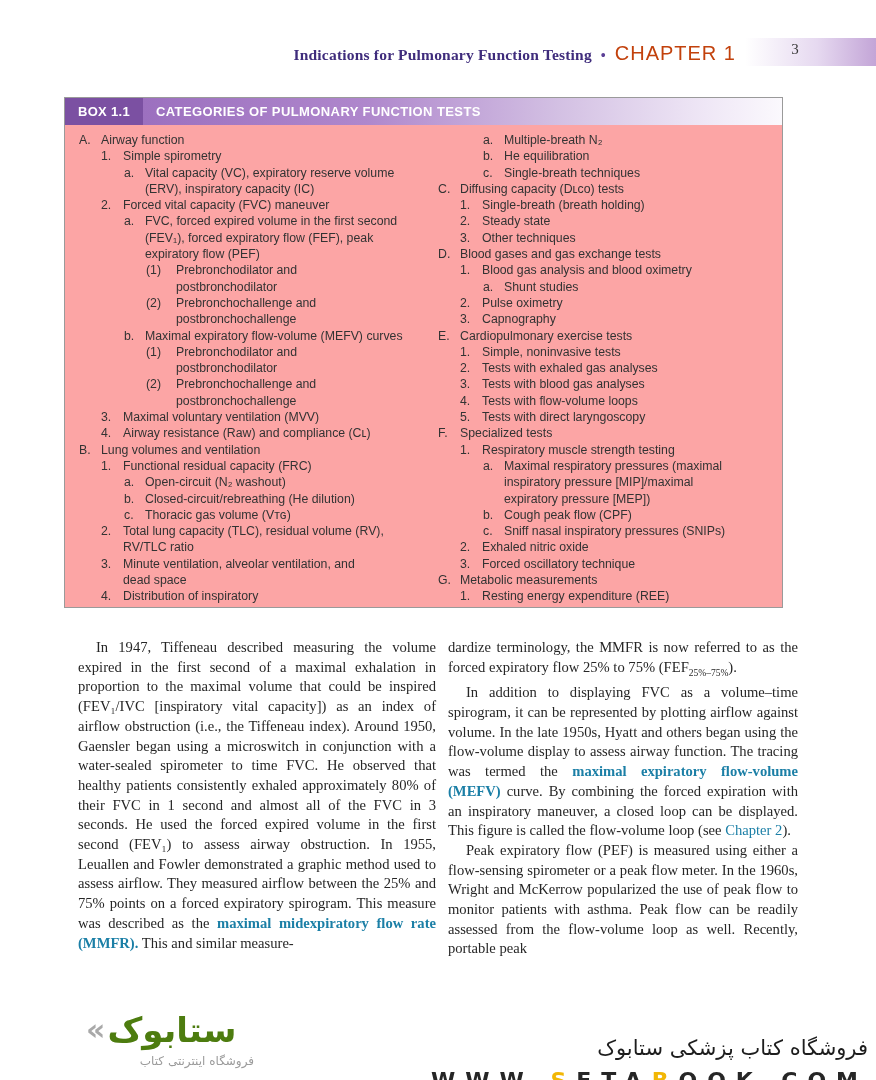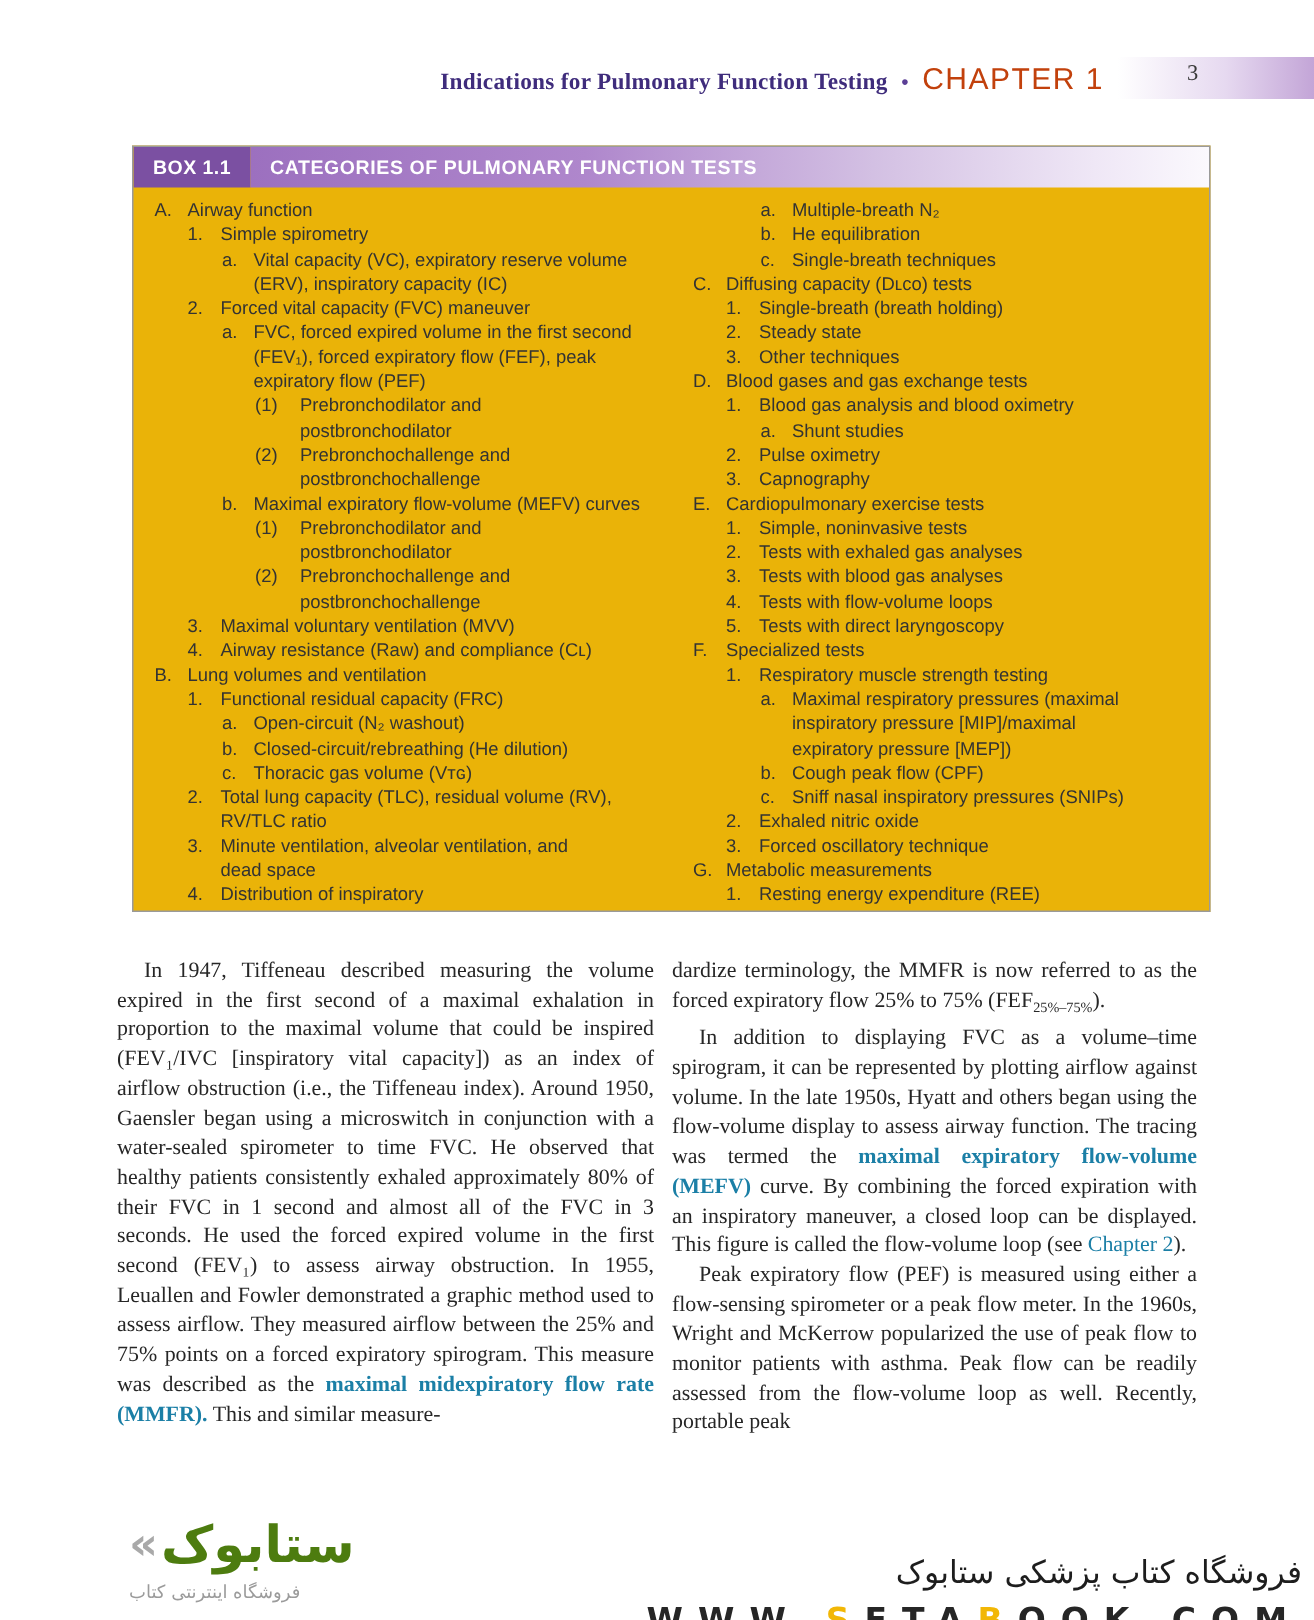--- a/index.html
+++ b/index.html
@@ -26,22 +26,22 @@
     font-family:"Liberation Serif","DejaVu Serif",serif;
     font-weight:bold;font-size:15.5px;color:#3f2c7c;letter-spacing:.2px;
   }
   .rt-bullet{color:#5b3f96;font-size:14px;margin:0 9px;}
   .rt-chapter{
     font-family:"Liberation Sans","DejaVu Sans",sans-serif;
     font-size:20px;color:#c2410c;letter-spacing:1px;
   }
   
   .box{
-    position:absolute;left:88px;top:97px;width:719px;height:511px;
-    border:1px solid #9a9a9a;background:#eab308;box-sizing:border-box;
+    position:absolute;left:64px;top:97px;width:719px;height:511px;
+    border:1px solid #9a9a9a;background:#fca5a5;box-sizing:border-box;
     overflow:hidden;
   }
   .box-header{display:flex;height:27px;}
   .box-label{
     flex:0 0 78px;background:#7b50a2;color:#fff;font-weight:bold;
     font-size:13px;display:flex;align-items:center;justify-content:center;
     letter-spacing:.3px;
   }
   .box-title{
     flex:1;color:#fff;font-weight:bold;font-size:13px;letter-spacing:.4px;
@@ -80,21 +80,21 @@
   
   .footer{position:absolute;left:0;top:1002px;width:876px;height:78px;background:#fff;}
   .logo-group{position:absolute;left:86px;top:8px;width:278px;height:66px;}
   .logo-wordmark{
     display:flex;align-items:flex-end;height:40px;line-height:40px;
     font-family:"DejaVu Sans",sans-serif;
   }
   .logo-mark{color:#a9a9a9;font-size:30px;font-weight:bold;margin-right:2px;}
   .logo-word{color:#4d7c0f;font-size:34px;font-weight:bold;direction:rtl;}
   .logo-tagline{
-    margin-top:4px;color:#9b9b9b;font-size:12px;text-align:left;width:168px;
+    margin-top:4px;color:#9b9b9b;font-size:12px;text-align:right;width:168px;
     direction:rtl;font-family:"DejaVu Sans",sans-serif;
   }
   .store-group{position:absolute;right:8px;top:4px;text-align:right;margin-top:27px;}
   .store-name{
     direction:rtl;font-family:"DejaVu Sans",sans-serif;
     font-size:21px;color:#1d1d1d;line-height:30px;
   }
   .store-url{
     margin-top:3px;font-family:"DejaVu Sans",sans-serif;font-weight:bold;
     font-size:22px;letter-spacing:10px;color:#262626;line-height:30px;

